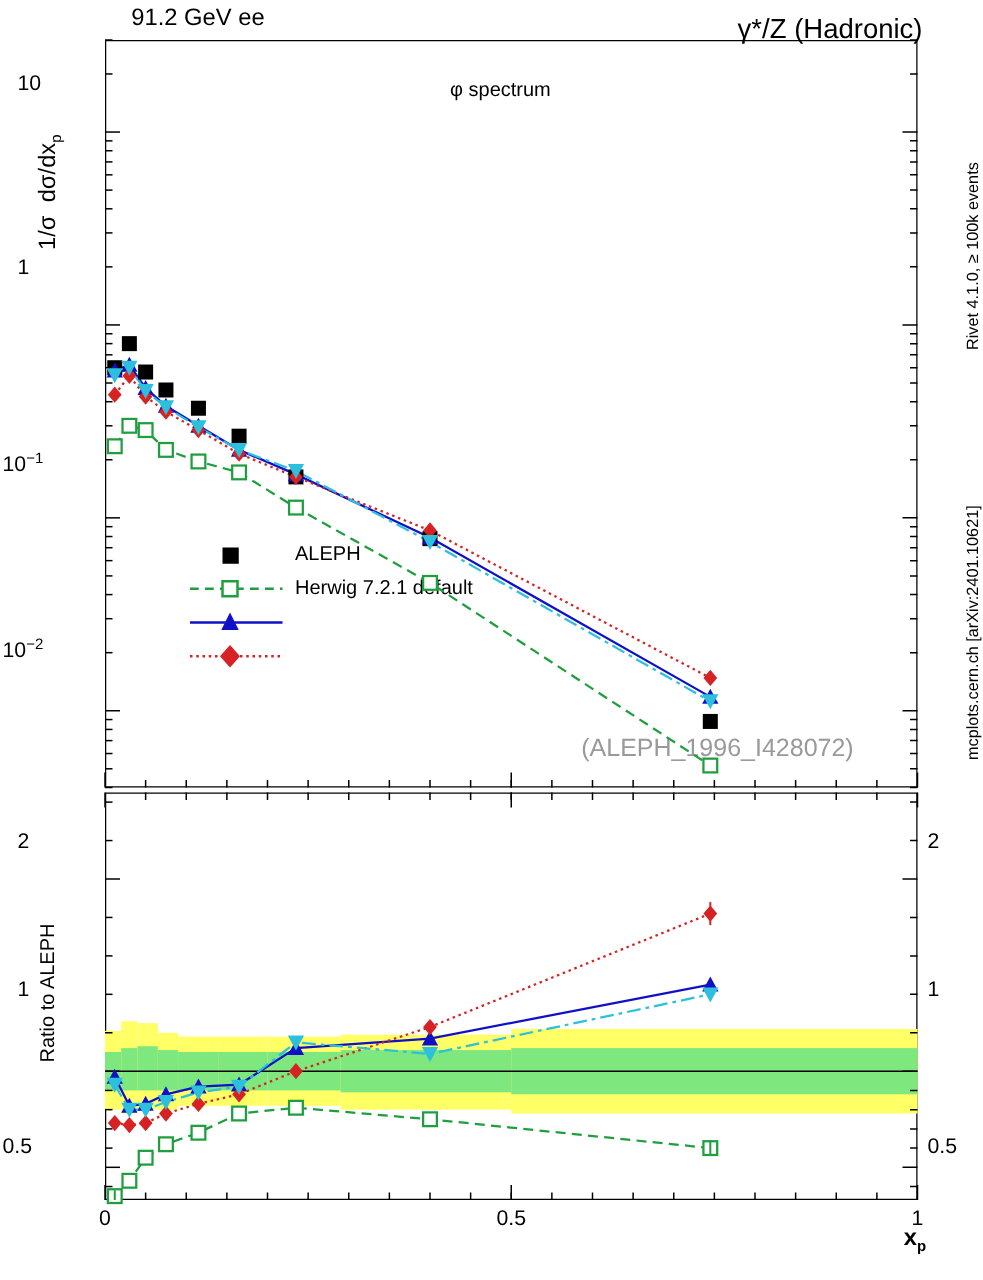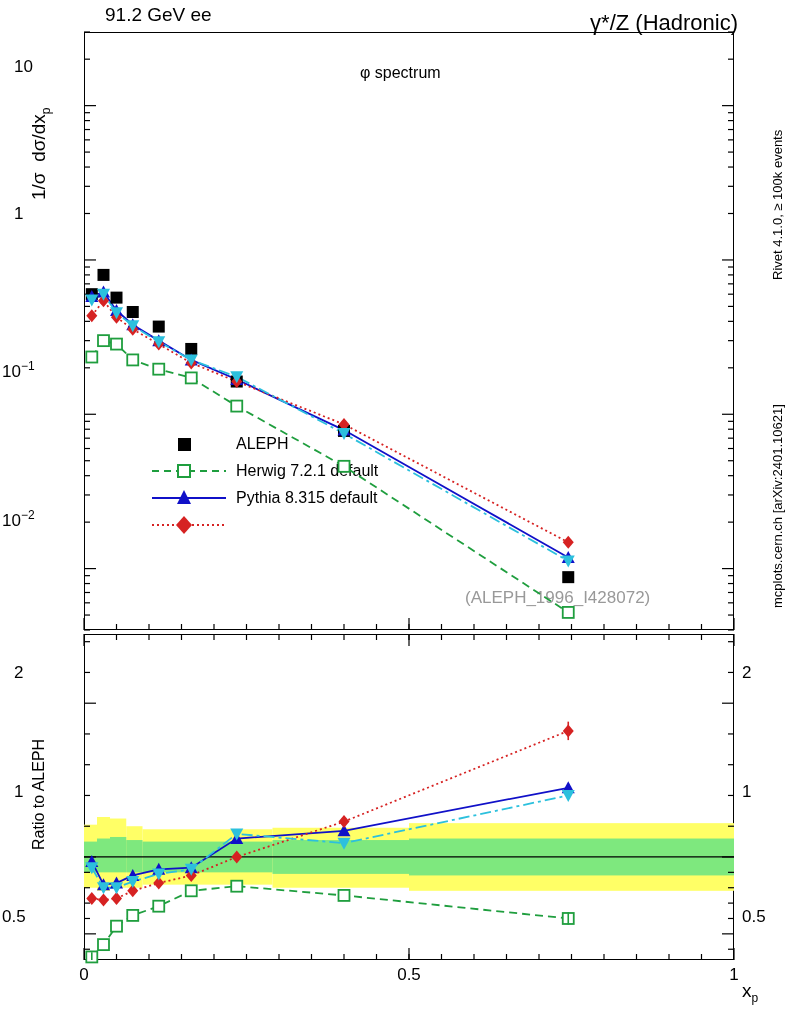--- a/index.html
+++ b/index.html
@@ -23,24 +23,24 @@
 
   svg.overlay{position:absolute;left:0;top:0;width:786px;height:1024px;pointer-events:none;}
 
   
   .ylab{position:absolute;font-size:17px;width:60px;}
   .ylab-r{position:absolute;font-size:17px;text-align:left;}
   .xlab{position:absolute;font-size:17px;text-align:center;width:60px;}
 
   #ytitle{left:28px;top:200px;font-size:19px;}
   #ratio-ytitle{left:30px;top:850px;font-size:16px;}
-  #xtitle{left:742px;top:980px;font-size:19px;}
+  #xtitle{left:723px;top:980px;font-size:19px;font-weight:bold;}
 
   #plot-title{left:360px;top:64px;font-size:16px;}
-  #ref-label{left:465px;top:588px;font-size:17px;color:#999;}
+  #ref-label{left:465px;top:588px;font-size:20px;color:#999;}
 
   
   #legend{position:absolute;left:150px;top:430px;font-size:16px;}
   #legend .row{height:27px;display:flex;align-items:center;}
   #legend .marker{width:78px;height:24px;position:relative;margin-right:8px;}
   #legend .lbl{line-height:24px;}
   sub{font-size:12px;}
 </style>
 </head>
 <body>
@@ -98,21 +98,20 @@
       </span>
       <span class="lbl">Herwig 7.2.1 default</span>
     </div>
     <div class="row">
       <span class="marker">
         <svg width="78" height="24">
             <line x1="2" y1="12" x2="76" y2="12" stroke="#1010c8" stroke-width="2"></line>
             <polygon points="34,4 41,18 27,18" fill="#1010c8"></polygon>
           </svg>
       </span>
-      <span class="lbl">Pythia 8.315 default</span>
     </div>
     <div class="row">
       <span class="marker">
         <svg width="78" height="24">
             <line x1="2" y1="12" x2="76" y2="12" stroke="#d62222" stroke-width="2" stroke-dasharray="2,3"></line>
             <polygon points="34,3 42,12 34,21 26,12" fill="#d62222"></polygon>
           </svg>
       </span>
     </div>
   </div>

